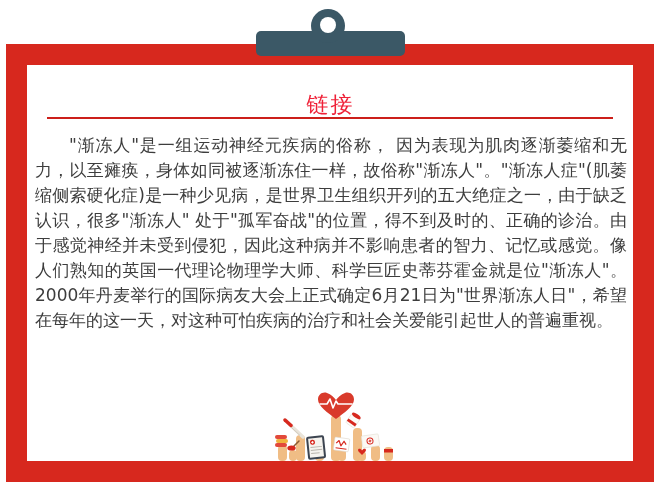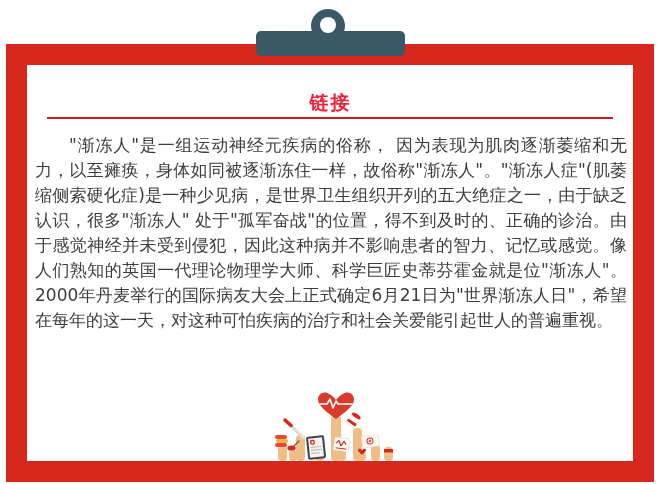--- a/index.html
+++ b/index.html
@@ -18,21 +18,21 @@
   .clip-ring {
     position:absolute; left:311px; top:9px; width:34px; height:34px;
     border-radius:50%; background:#3b5866; z-index:4;
   }
   .clip-ring::after {
     content:""; position:absolute; left:9px; top:8px; width:16px; height:16px;
     border-radius:50%; background:#ffffff;
   }
   .title {
     position:absolute; top:90px; left:0; right:0; margin:0; text-align:center;
-    color:#ef2037; font-size:19px; font-weight:bold; letter-spacing:2px; z-index:2;
+    color:#ef2037; font-size:22px; font-weight:normal; letter-spacing:2px; z-index:2;
   }
   .divider {
     position:absolute; top:117px; left:47px; width:566px; height:0;
     border-top:2px solid #cc1f1a; z-index:2;
   }
   .paragraph {
     position:absolute; top:133px; left:35px; width:592px; margin:0;
     font-size:17px; line-height:25px; color:#3d3d3d; text-indent:2em;
     text-align:justify; z-index:2;
   }

